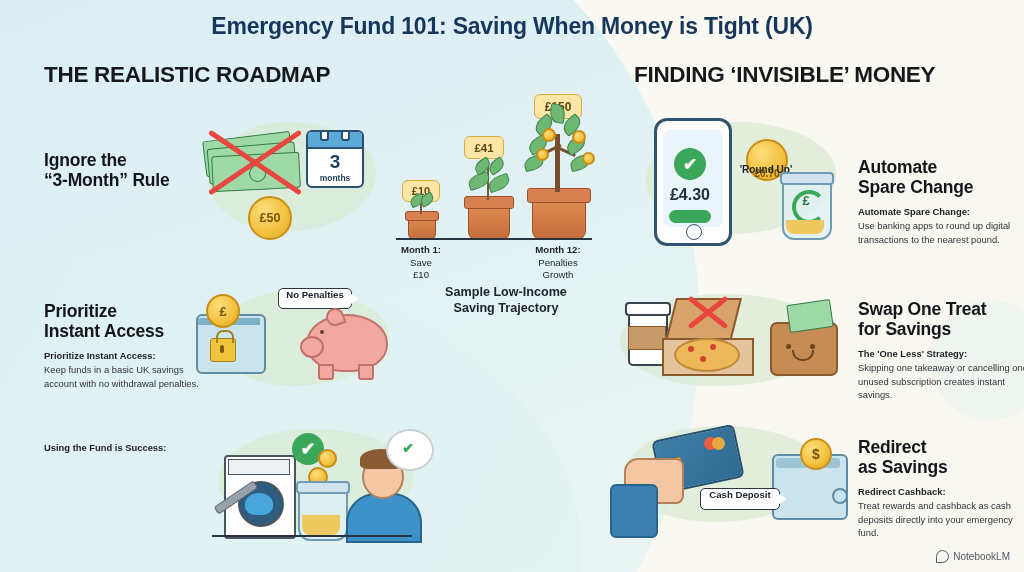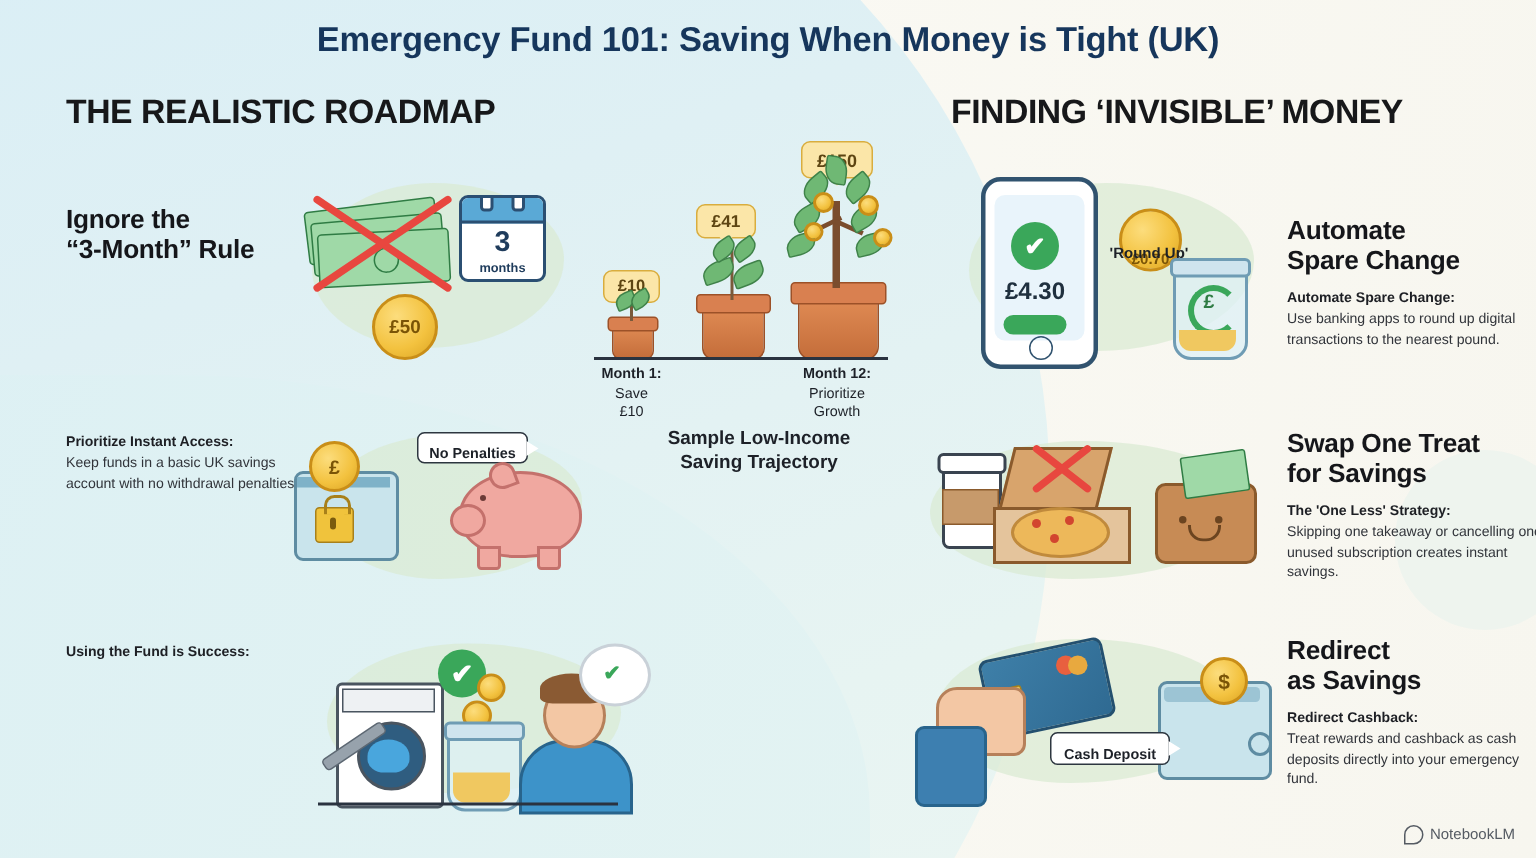--- a/index.html
+++ b/index.html
@@ -51,21 +51,21 @@
     position: absolute;
     top: 62px;
     font-size: 22.5px;
     font-weight: bold;
     color: #17181a;
     letter-spacing: -0.3px;
   }
   .sec-left  { left: 44px; }
   .sec-right { left: 615px; margin-left: 19px; }
   
-  .block { position: absolute; width: 168px; }
+  .block { position: absolute; width: 168px; margin-top: 14px; }
   .block.right { width: 172px; }
   .b-head {
     font-size: 17.5px;
     font-weight: bold;
     color: #15161a;
     line-height: 1.14;
     letter-spacing: -0.2px;
     margin-bottom: 8px;
   }
   .b-lead {
@@ -165,21 +165,21 @@
   .pill{position:absolute;background:#3aa75a;border-radius:9px;}
   
   .jar{position:absolute;background:rgba(222,240,246,.75);border:2px solid #6f9cb4;border-radius:4px 4px 12px 12px;}
   .jar-lid{position:absolute;background:#cfe4ee;border:2px solid #6f9cb4;border-radius:4px;}
   
   .card-blue{position:absolute;background:linear-gradient(135deg,#3e7fa8 0%,#2f6a92 100%);border:2px solid #24506f;border-radius:6px;}
   .wallet{position:absolute;background:#c78b55;border:2px solid #8a5a2c;border-radius:7px;}
   .wallet-teal{position:absolute;background:#c9e4ec;border:2px solid #5e8ca2;border-radius:6px;}
   .tagbox{
     position:absolute;background:#fff;border:1.6px solid #2d3640;border-radius:5px;
-    font-weight:bold;color:#1d2128;display:flex;align-items:flex-end;justify-content:center;
+    font-weight:bold;color:#1d2128;display:flex;align-items:flex-start;justify-content:center;
   }
   .tagbox:after{
     content:"";position:absolute;right:-8px;top:50%;margin-top:-5px;width:0;height:0;
     border-top:5px solid transparent;border-bottom:5px solid transparent;border-left:8px solid #fff;
   }
   .lock{position:absolute;background:#f0c33c;border:1.8px solid #a8801a;border-radius:3px;}
   .lock:before{
     content:"";position:absolute;left:50%;margin-left:-7px;top:-9px;width:14px;height:11px;
     border:2.4px solid #a8801a;border-bottom:none;border-radius:7px 7px 0 0;
   }
@@ -231,20 +231,24 @@
       <div class="cal-top"></div>
       <div class="cal-num">3</div>
       <div class="cal-sub">months</div>
     </div>
     <div class="coin" style="left:52px;top:84px;width:40px;height:40px;font-size:12.5px;">
       <span>£50</span>
     </div>
   </div>
 
   <div class="block" style="left:44px;top:288px;">
+    <div class="b-head">
+      <span>Prioritize</span><br>
+      <span>Instant Access</span>
+    </div>
     <div class="b-lead">Prioritize Instant Access:</div>
     <div class="b-body">Keep funds in a basic UK savings account with no withdrawal penalties.</div>
   </div>
 
   <div class="illo" style="left:196px;top:282px;width:200px;height:110px;">
     <div class="blob" style="left:20px;top:8px;width:172px;height:96px;"></div>
     <div class="wallet-teal" style="left:0px;top:32px;width:66px;height:56px;"></div>
     <div style="position:absolute;left:2px;top:36px;width:62px;height:7px;background:#7fb2c8;"></div>
     <div class="lock" style="left:14px;top:56px;width:24px;height:22px;"></div>
     <div style="position:absolute;left:24px;top:63px;width:4px;height:8px;background:#7a5b0e;border-radius:2px;"></div>
@@ -335,21 +339,21 @@
     <div class="coin" style="left:144px;top:56px;width:9px;height:9px;"></div>
 
     <div class="baseline" style="left:4px;top:146px;width:196px;"></div>
     <div class="mlabel" style="left:-11px;top:152px;">
       <b>Month 1:</b><br>
       <span>Save</span><br>
       <span>£10</span>
     </div>
     <div class="mlabel" style="left:126px;top:152px;">
       <b>Month 12:</b><br>
-      <span>Prioritize</span><br>
+      <span>Penalties</span><br>
       <span>Growth</span>
     </div>
   </div>
 
   <div class="chart-cap" style="left:406px;top:285px;">
     <span>Sample Low-Income</span><br>
     <span>Saving Trajectory</span>
   </div>
 
   <div class="illo" style="left:636px;top:112px;width:210px;height:135px;">

